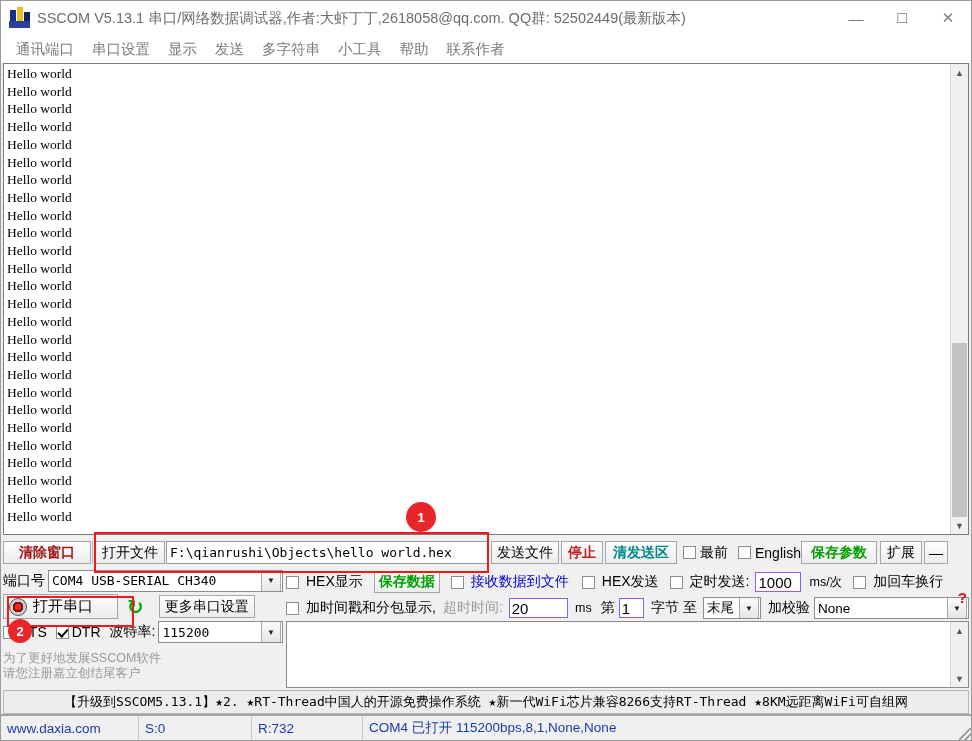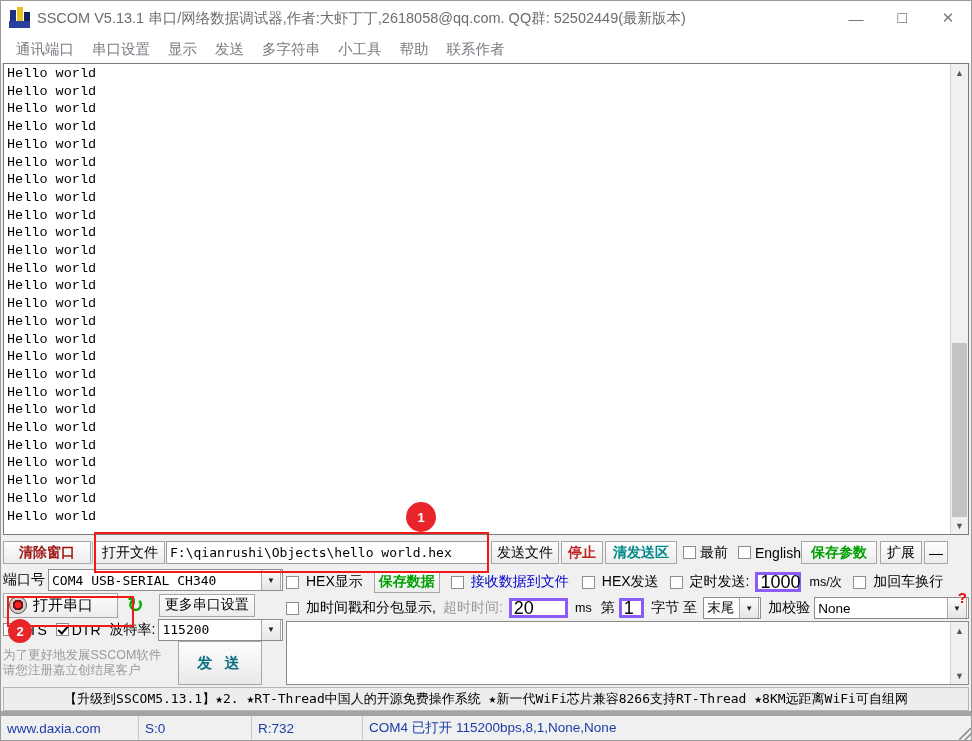--- a/index.html
+++ b/index.html
@@ -27,21 +27,21 @@
   .win-btn.sq{font-size:13px;}
 
   
   .menubar{height:28px;display:flex;align-items:center;background:#fff;padding-left:6px;flex:0 0 auto;}
   .menu-item{color:#7a7a82;font-size:14.5px;padding:0 9px;white-space:nowrap;}
 
   
   .recv-wrap{flex:0 0 auto;height:472px;margin:0 2px;display:flex;
              border:1px solid #7a7a7a;background:#fff;box-sizing:border-box;position:relative;}
   .recv{flex:1 1 auto;overflow:hidden;padding:1px 0 0 3px;background:#fff;}
-  .recv .line{font-family:Liberation Mono, monospace;
+  .recv .line{font-family:Liberation Serif, serif;
               font-size:13.5px;line-height:17.7px;white-space:pre;color:#000;letter-spacing:0px;}
   .vscroll{width:17px;background:#f0f0f0;border-left:1px solid #d6d6d6;
            display:flex;flex-direction:column;flex:0 0 auto;position:relative;}
   .vs-arrow{height:17px;display:flex;align-items:center;justify-content:center;
             color:#555;font-size:9px;flex:0 0 auto;background:#f0f0f0;}
   .vs-track{flex:1 1 auto;position:relative;background:#f0f0f0;}
   .vs-thumb{position:absolute;left:1px;right:1px;background:#c3c3c3;}
 
   
   .badge{position:absolute;border-radius:50%;background:#e8252a;color:#fff;
@@ -76,21 +76,21 @@
 
   .lrow{display:flex;align-items:center;height:26px;gap:3px;}
   .lbl{font-size:14px;white-space:nowrap;}
   .combo{height:22px;border:1px solid #8d8d8d;background:#fff;display:flex;align-items:center;
          box-sizing:border-box;font-size:13px;}
   .combo .val{flex:1 1 auto;padding:0 3px;white-space:nowrap;overflow:hidden;
               font-family:"DejaVu Sans Mono","Liberation Mono",monospace;font-size:13px;}
   .combo .arrow{width:18px;height:20px;border:1px solid #a8a8a8;border-top:0;border-bottom:0;
         background:linear-gradient(#fbfbfb,#e6e6e6);display:flex;align-items:center;
         justify-content:center;font-size:8px;color:#222;flex:0 0 auto;margin:0 1px 0 0;}
-  .txtin{height:20px;border:3px solid #8b5cf6;background:#fff;font-size:18px;
+  .txtin{height:20px;border:1px solid #8b5cf6;background:#fff;font-size:15px;
          display:flex;align-items:center;padding:0 2px;box-sizing:border-box;
          font-family:"Liberation Sans",sans-serif;}
   .gray{color:#999;}
   .blue{color:#0000cc;}
 
   .port-icon{width:18px;height:18px;border-radius:50%;
      background:radial-gradient(circle at 50% 50%,#ff2020 0 28%,#7a1515 30% 46%,#cfcfcf 48% 100%);
      border:1px solid #555;box-sizing:border-box;flex:0 0 auto;}
   .refresh{color:#00b000;font-size:20px;font-weight:bold;line-height:1;}
 
@@ -101,21 +101,21 @@
 
   .sendarea{flex:1 1 auto;border:1px solid #8a8a8a;background:#fff;display:flex;min-height:0;}
   .sendarea .ta{flex:1 1 auto;background:#fff;}
 
   
   .ticker{height:22px;margin:2px 2px 0 2px;border:1px solid #b6b6b6;background:#ededed;
           display:flex;align-items:center;justify-content:center;font-size:13px;
           font-family:"DejaVu Sans Mono","Liberation Mono",monospace;
           white-space:nowrap;overflow:hidden;flex:0 0 auto;}
   .statusbar{height:24px;display:flex;align-items:stretch;background:#f0f0f0;flex:0 0 auto;
-             border-top:5px solid #a3a3a3;}
+             border-top:2px solid #a3a3a3;}
   .scell{display:flex;align-items:center;padding:0 6px;font-size:13.5px;
          border-right:1px solid #c9c9c9;color:#1b3ba8;white-space:nowrap;}
   .grip{margin-left:auto;width:18px;display:flex;align-items:flex-end;justify-content:flex-end;}
   .grip i{display:block;width:12px;height:12px;
      background:
        linear-gradient(135deg,transparent 45%,#9a9a9a 46%,#9a9a9a 54%,transparent 55%),
        linear-gradient(135deg,transparent 70%,#9a9a9a 71%,#9a9a9a 79%,transparent 80%);}
 
   .hl-red{position:absolute;border:2px solid #f01a1a;box-sizing:border-box;z-index:30;pointer-events:none;}
   .qmark{color:#e01010;font-weight:bold;font-size:15px;}
@@ -245,21 +245,20 @@
           <span class="val">115200</span>
           <span class="arrow">▼</span>
         </div>
       </div>
 
       <div class="lrow" style="height:48px;align-items:center;">
         <div class="promo">
           <div>为了更好地发展SSCOM软件</div>
           <div>请您注册嘉立创结尾客户</div>
         </div>
-        <div class="send-btn" style="width:82px;height:42px;margin-left:14px;">发 送</div>
       </div>
 
       <div class="hl-red" style="left:4px;top:27px;width:127px;height:31px;"></div>
       <div class="badge" style="width:24px;height:24px;left:5px;top:50px;">2</div>
     </div>
 
     <div class="right-col">
 
       <div class="lrow">
         <span class="cbx"></span>

